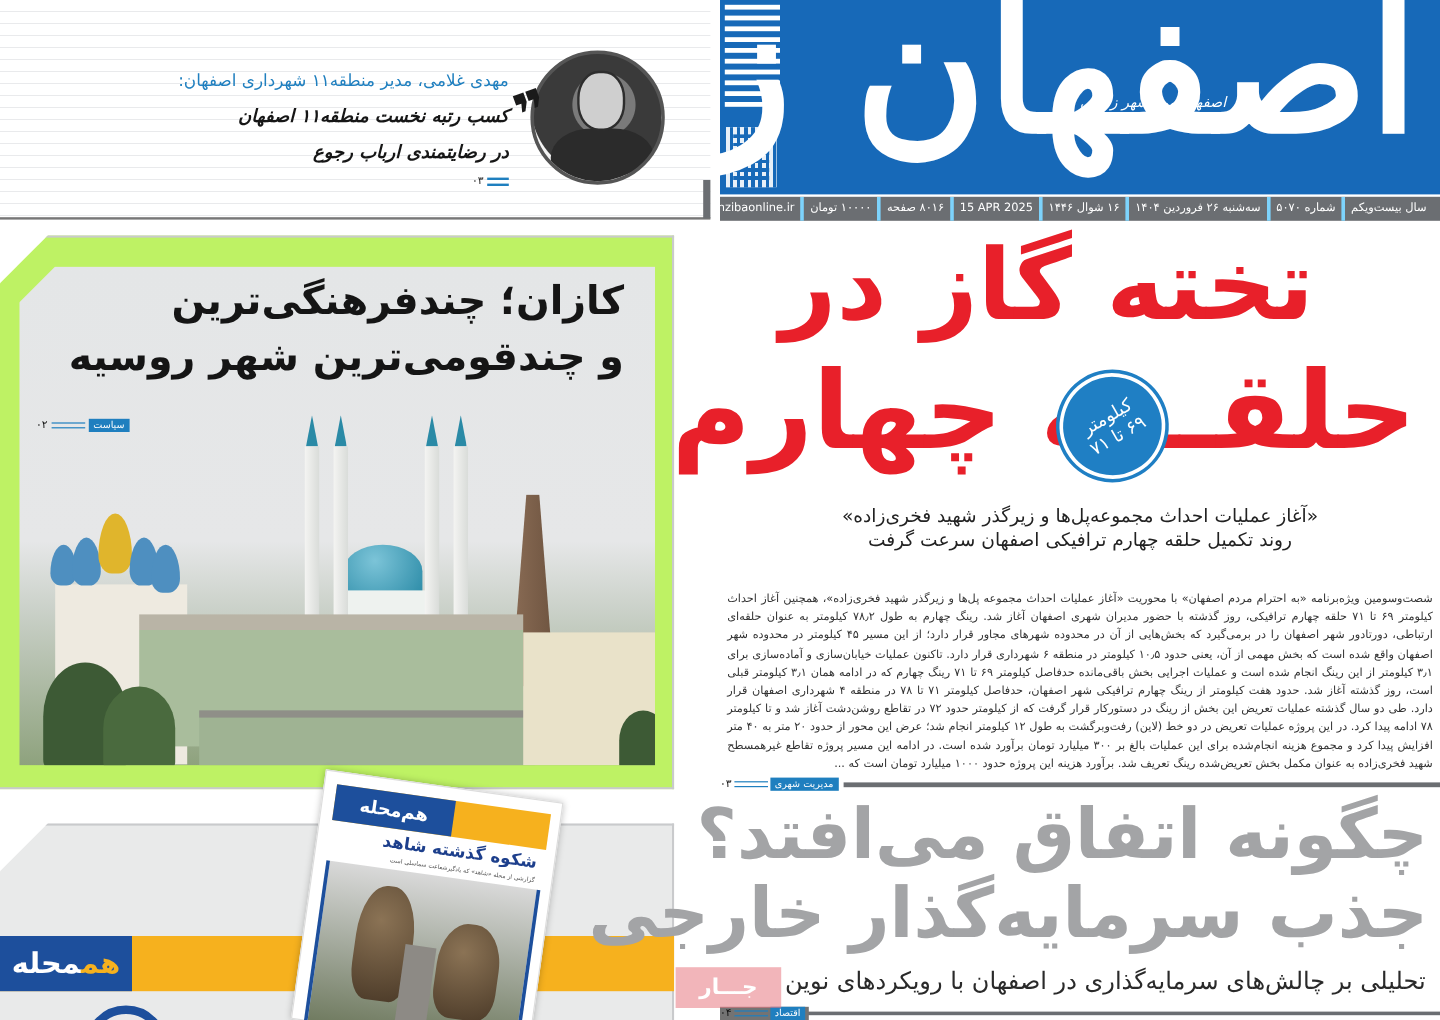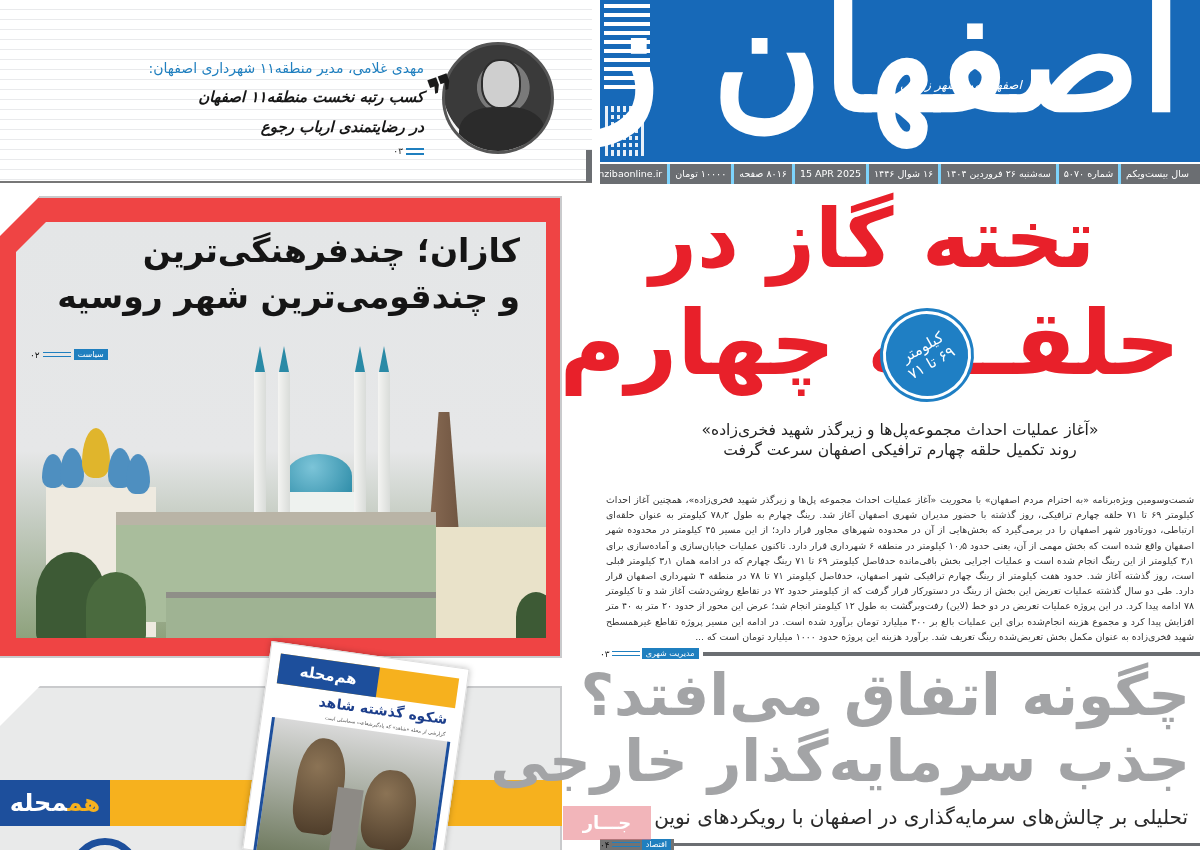--- a/index.html
+++ b/index.html
@@ -30,21 +30,21 @@
   .interview .portrait { position: absolute; left: 442px; top: 42px; width: 112px; height: 112px; border-radius: 50%; border: 3px solid #555; background: radial-gradient(circle at 55% 40%, #d8d8d8 0 18%, #7a7a7a 19% 30%, #3a3a3a 31% 70%, #f4f4f4 71%); overflow: hidden; }
   .interview .portrait .head { position: absolute; left: 36px; top: 14px; width: 40px; height: 50px; border-radius: 45%; background: #cfcfcf; border: 2px solid #2d2d2d; }
   .interview .portrait .body { position: absolute; left: 14px; top: 62px; width: 86px; height: 60px; border-radius: 40% 40% 0 0; background: #2b2b2b; }
   .interview .quote-mark { position: absolute; left: 430px; top: 70px; font-size: 46px; font-weight: bold; color: #1a1a1a; transform: rotate(-20deg); line-height: 1; }
   .interview .kicker { position: absolute; right: 168px; top: 60px; color: #1f7fbf; font-size: 14px; white-space: nowrap; }
   .interview .title { position: absolute; right: 168px; top: 82px; color: #161616; font-size: 15px; font-weight: bold; line-height: 30px; text-align: right; white-space: nowrap; font-style: italic; }
   .interview .pageref { position: absolute; right: 168px; top: 146px; display: flex; align-items: center; gap: 3px; font-size: 9px; color: #222; }
   .pageref .bars { width: 18px; height: 7px; border-top: 2px solid #1f7fbf; border-bottom: 2px solid #1f7fbf; }
 
   
-  .kazan { position: absolute; left: 0; top: 196px; width: 562px; height: 462px; border: 2px solid #c9cacc; border-left: none; background: #ef4444; clip-path: polygon(40px 0, 100% 0, 100% 100%, 0 100%, 0 40px); }
+  .kazan { position: absolute; left: 0; top: 196px; width: 562px; height: 462px; border: 2px solid #c9cacc; border-left: none; background: #bef264; clip-path: polygon(40px 0, 100% 0, 100% 100%, 0 100%, 0 40px); }
   .kazan .photo { position: absolute; left: 16px; top: 24px; width: 530px; height: 416px; background: linear-gradient(180deg, #e4e6e7 0%, #e6e7e8 55%, #c8cfc6 70%, #8ea27d 100%); overflow: hidden; clip-path: polygon(30px 0, 100% 0, 100% 100%, 0 100%, 0 30px); }
   .kazan .headline { position: absolute; right: 40px; top: 30px; color: #151515; font-size: 33px; font-weight: bold; line-height: 46px; text-align: right; white-space: nowrap; }
   .kazan .section-tag { position: absolute; left: 30px; top: 151px; display: flex; align-items: center; gap: 3px; direction: ltr; font-size: 9px; color: #111; }
   .tag-label { background: #1f7fbf; color: #ffffff; font-size: 8px; padding: 0 4px; line-height: 11px; }
   .tag-line { width: 28px; height: 5px; border-top: 1.5px solid #1f7fbf; border-bottom: 1.5px solid #1f7fbf; }
   .minaret { position: absolute; width: 12px; background: linear-gradient(90deg, #f4f4f2, #d9dcd9); }
   .minaret::before { content: ""; position: absolute; left: 1px; top: -26px; width: 10px; height: 26px; background: #2a8aa6; clip-path: polygon(50% 0, 100% 100%, 0 100%); }
   .dome { position: absolute; border-radius: 50% 50% 10% 10%; }
   .onion { position: absolute; border-radius: 50% 50% 40% 40% / 70% 70% 30% 30%; }
   .building { position: absolute; }

